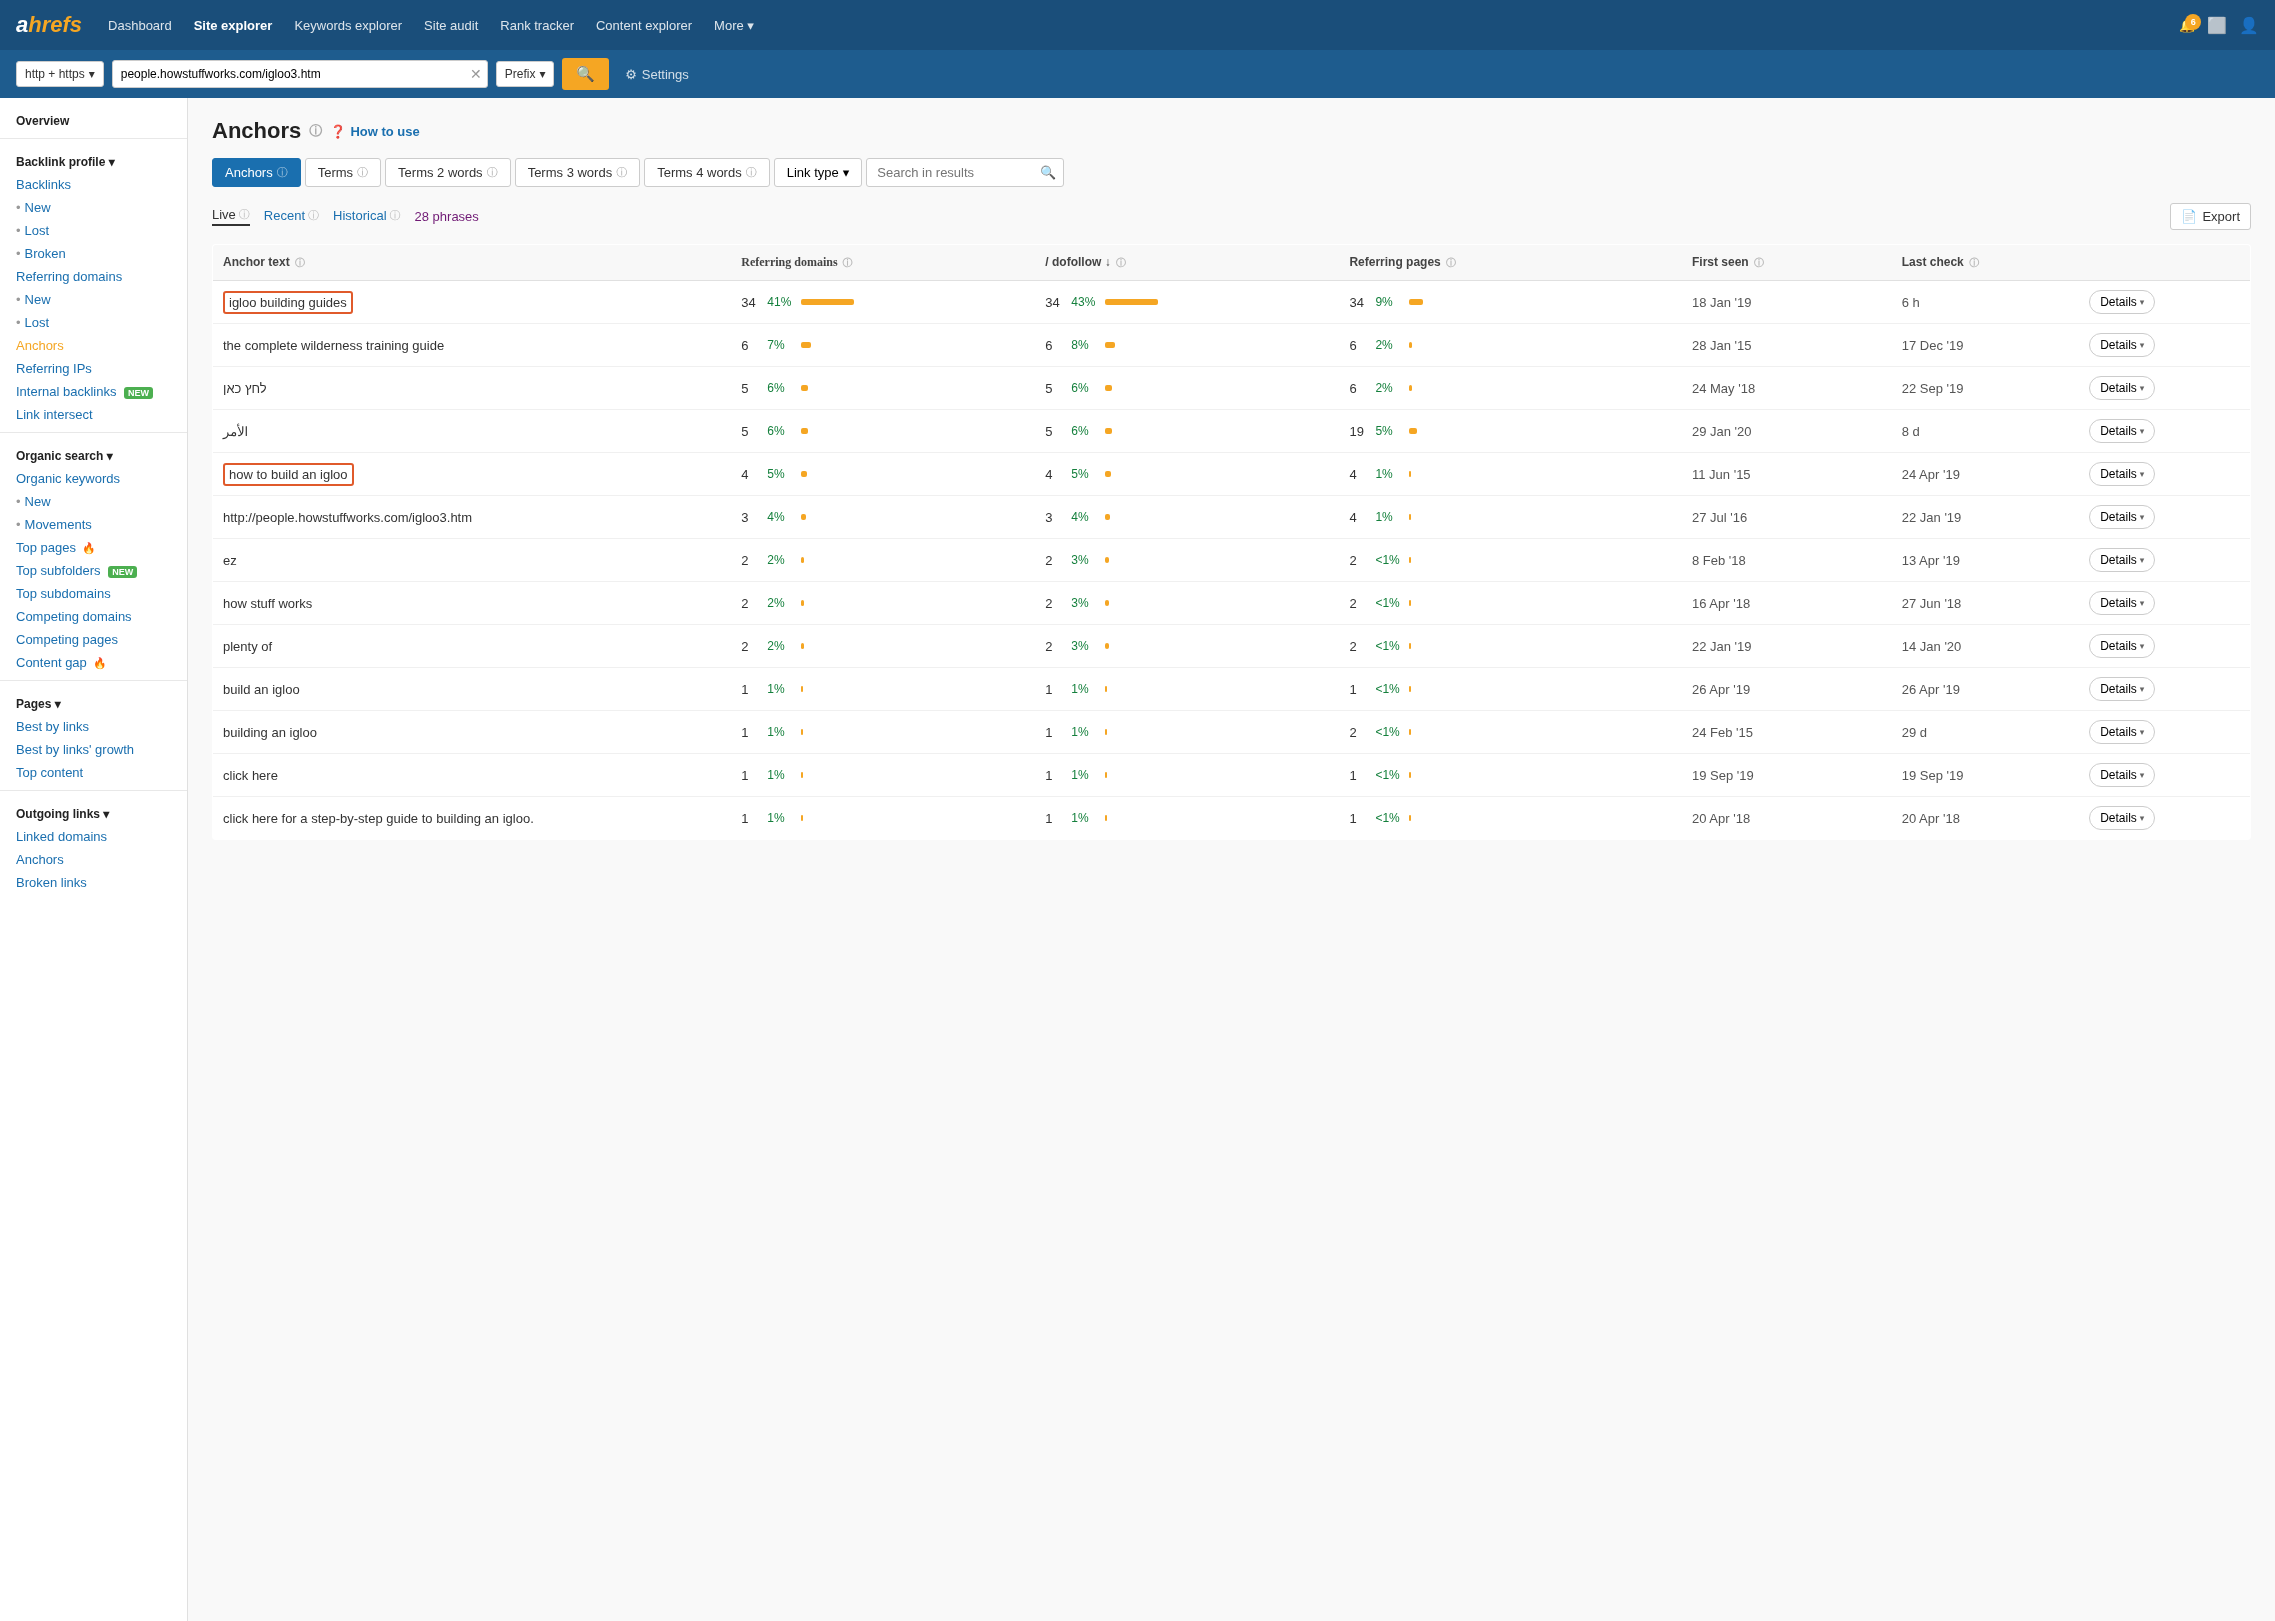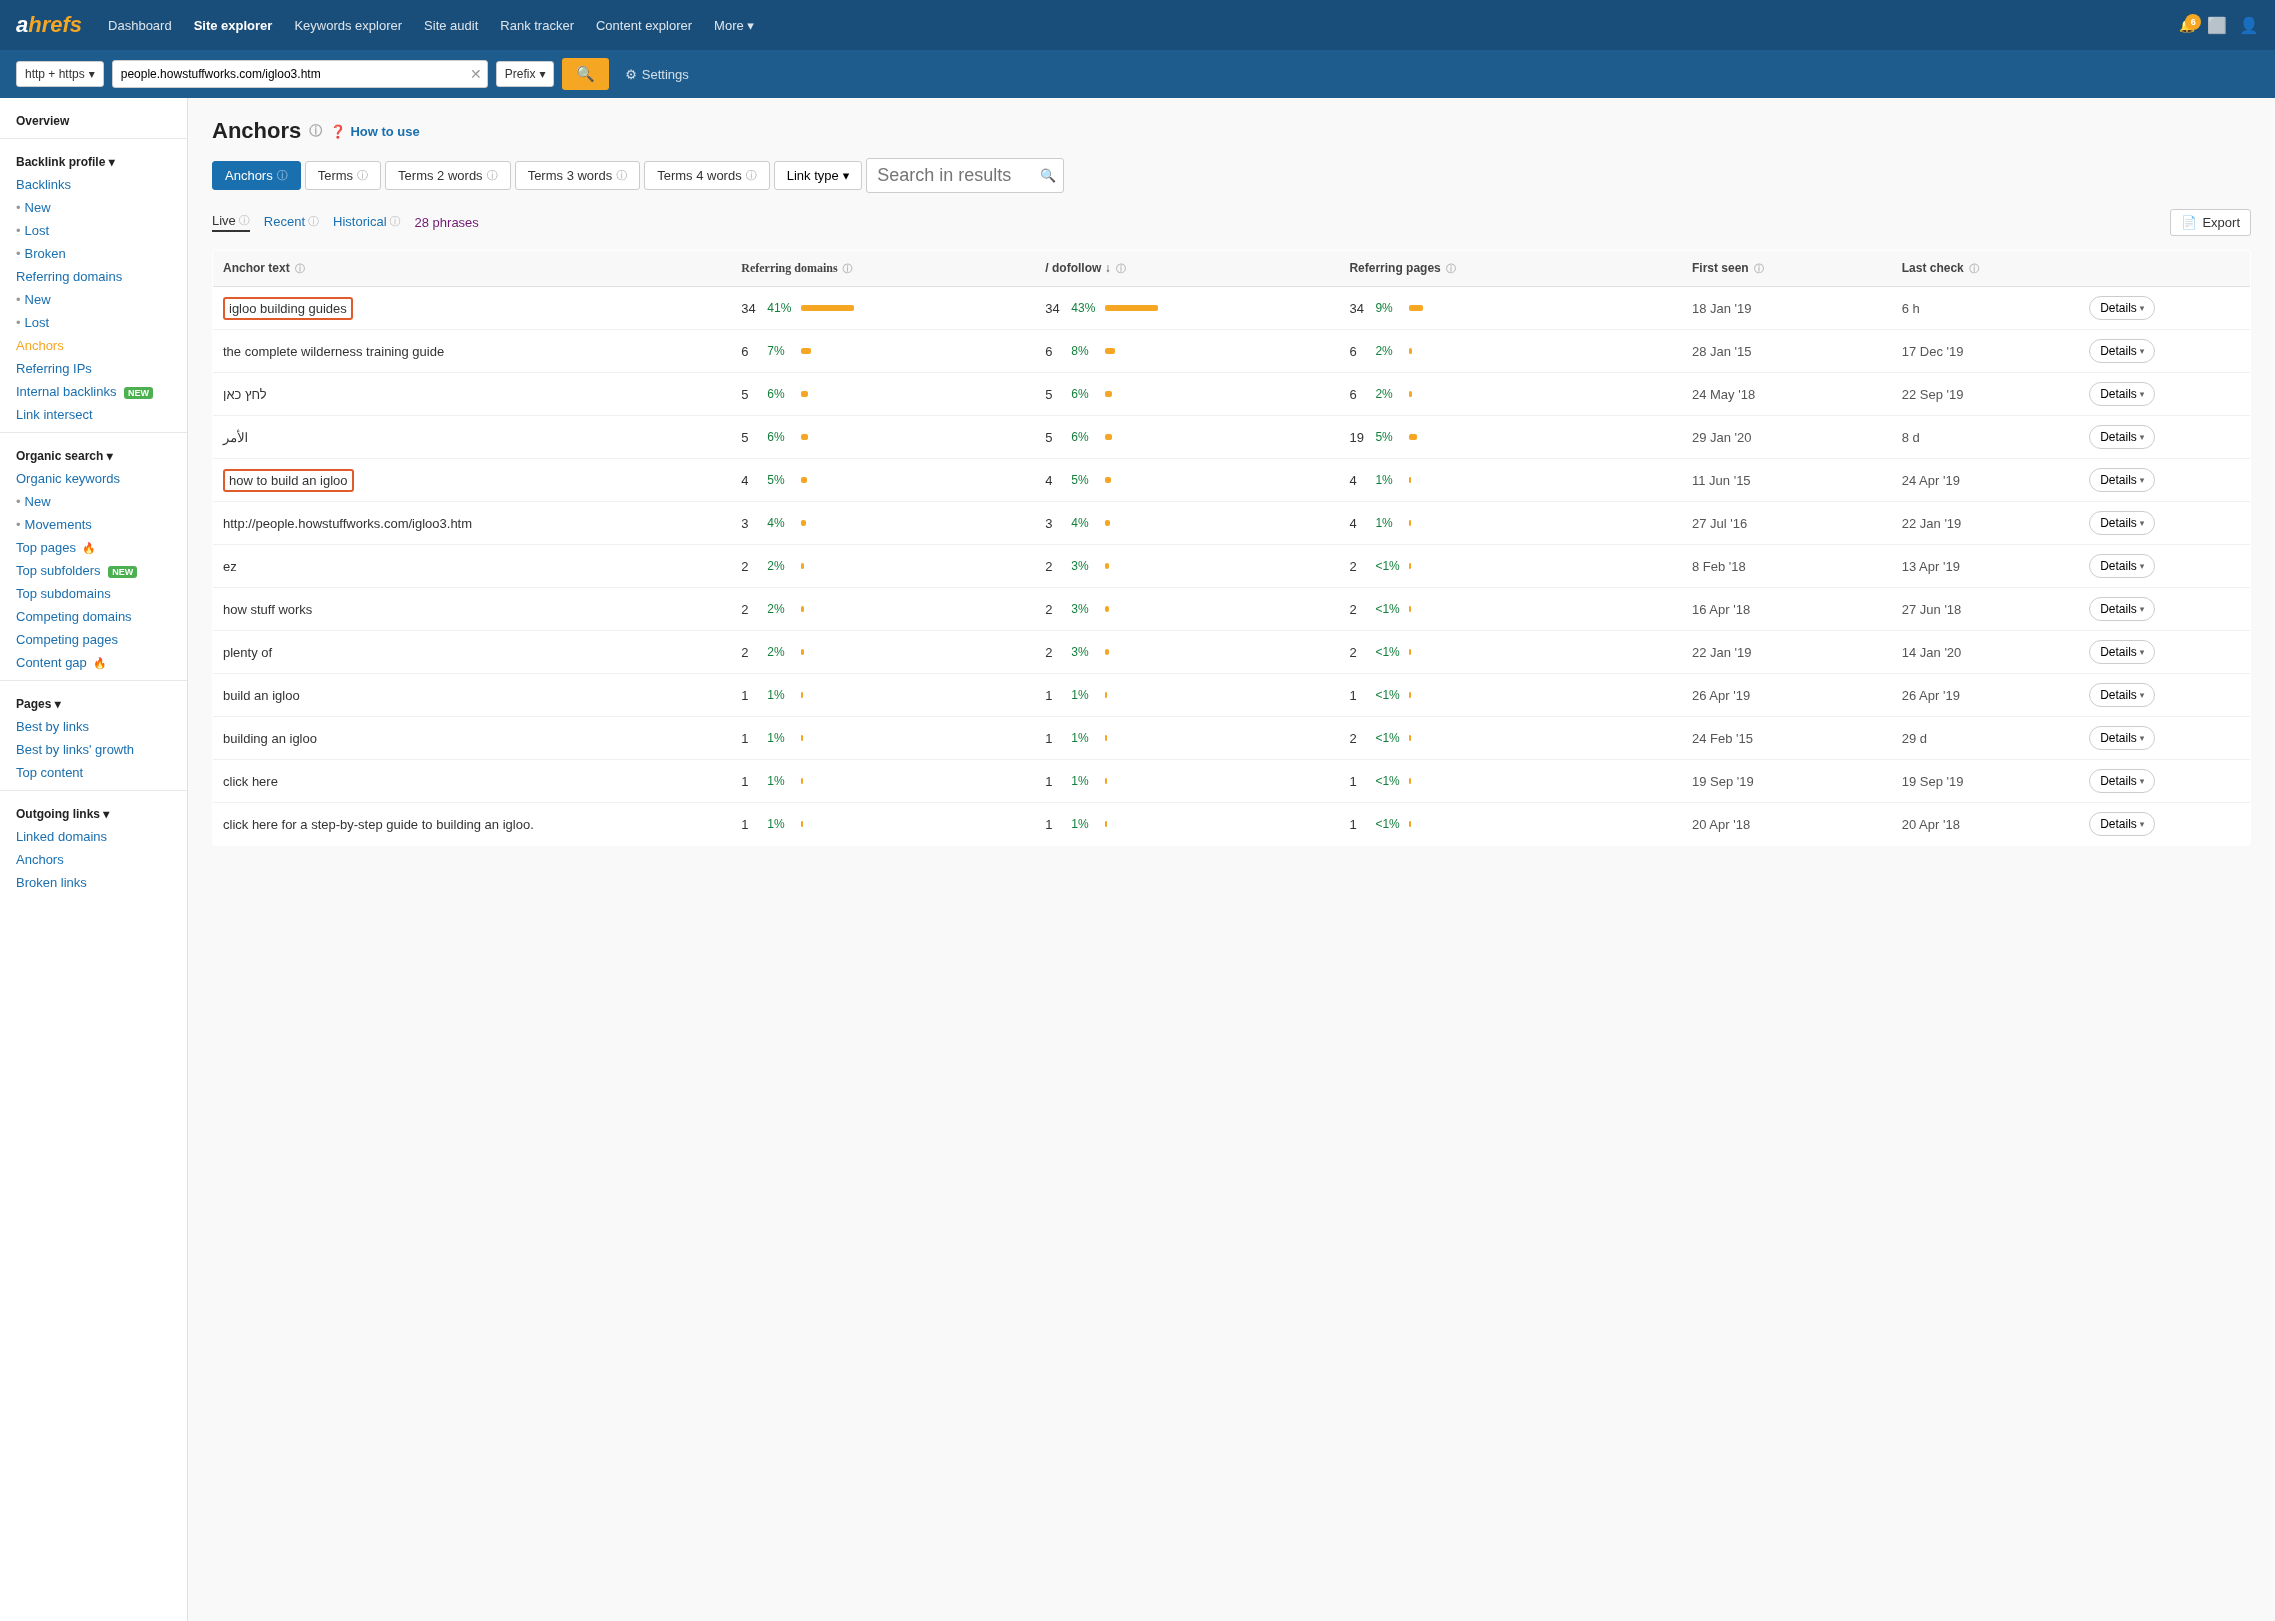--- a/index.html
+++ b/index.html
@@ -208,21 +208,21 @@
       border: 1px solid #ccc;
       border-radius: 3px;
       background: white;
       cursor: pointer;
       font-size: 13px;
     }
     .search-results-input {
       border: 1px solid #ccc;
       border-radius: 3px;
       padding: 6px 30px 6px 10px;
-      font-size: 18px;
+      font-size: 13px;
       width: 198px;
       position: relative;
     }
     .search-results-wrap {
       position: relative;
       display: flex; align-items: center;
     }
     .search-results-wrap .search-icon-inside {
       position: absolute; right: 8px; color: #aaa;
     }

